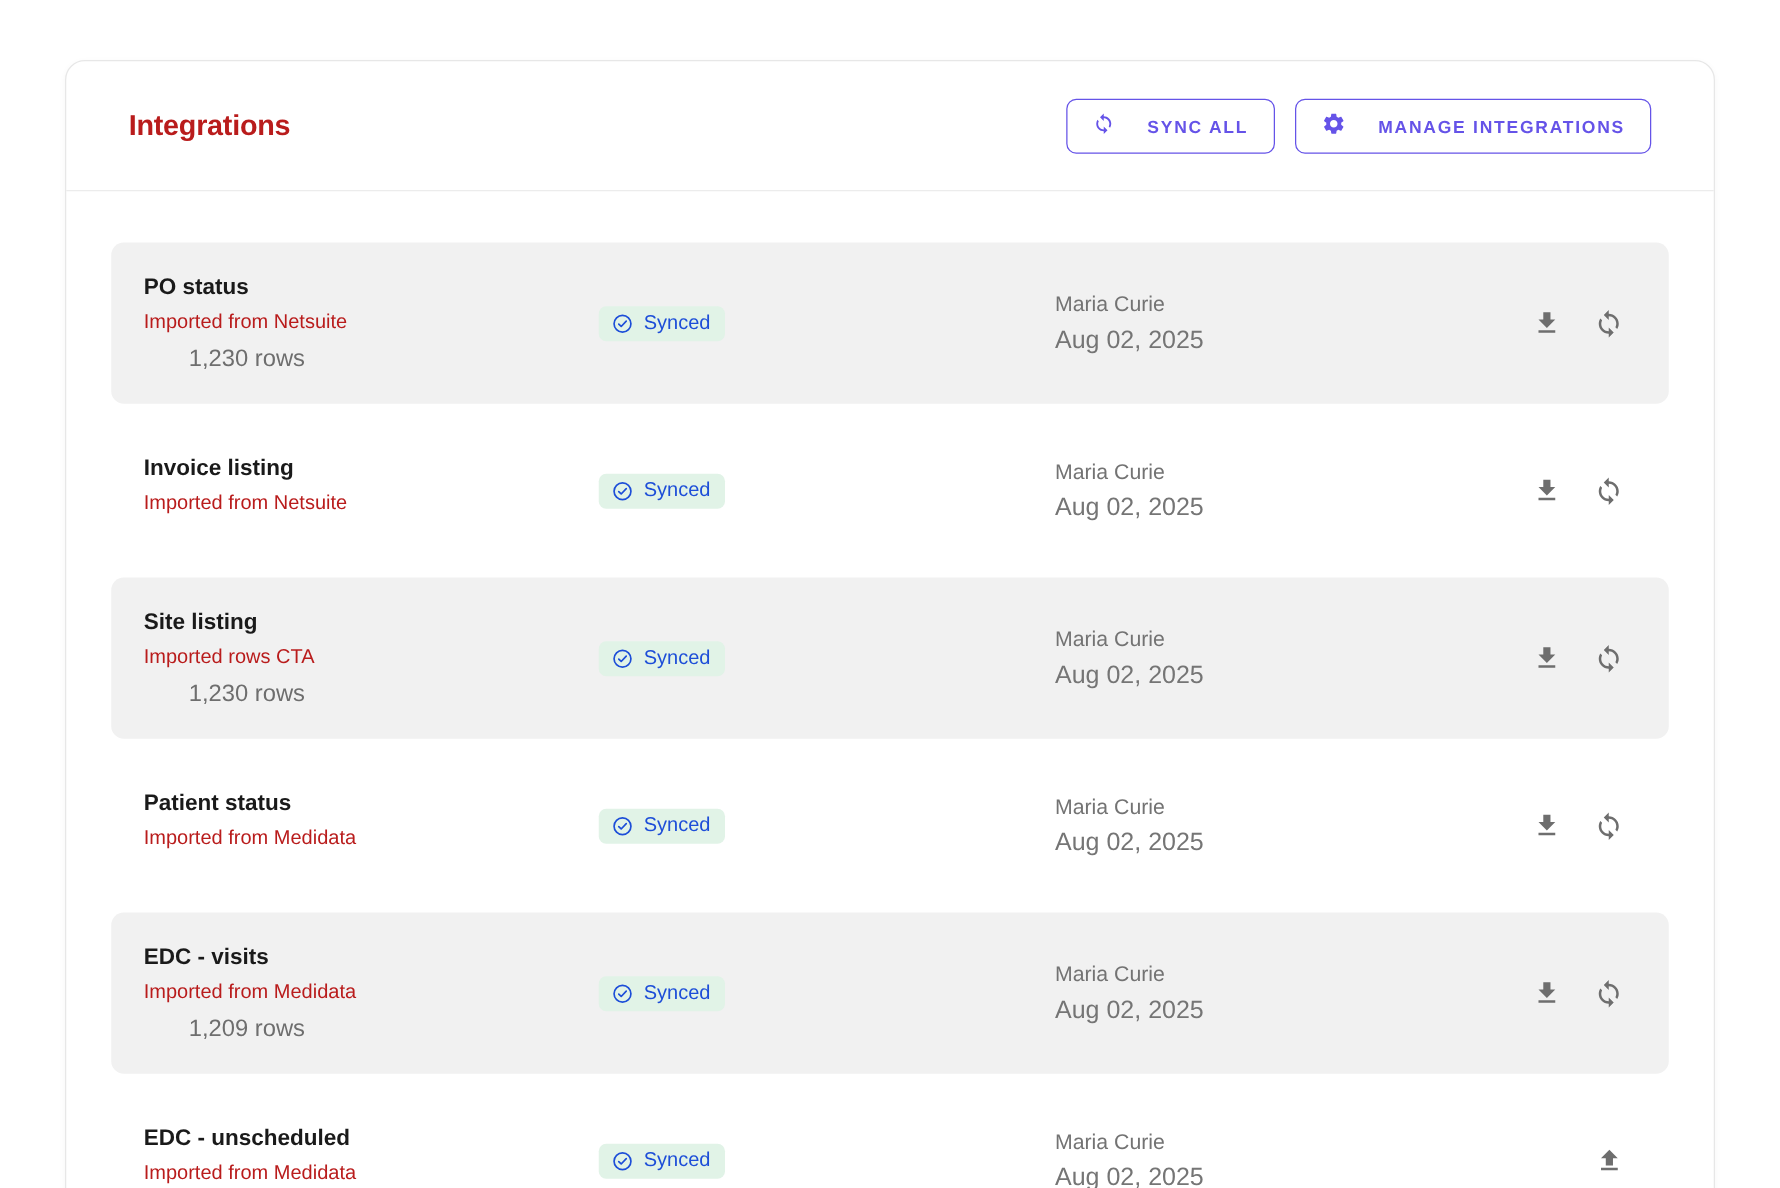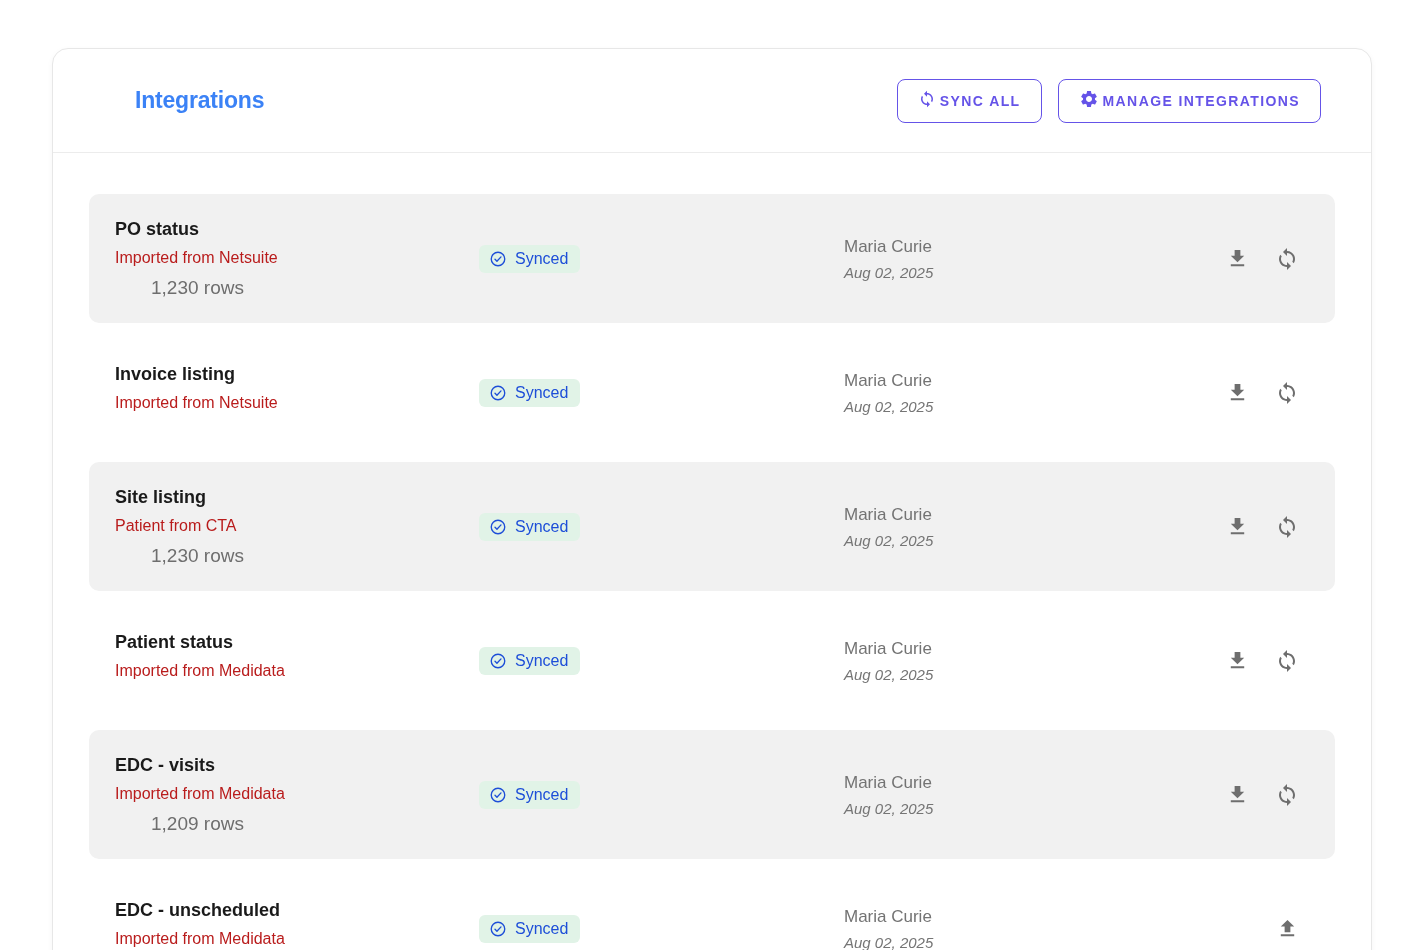--- a/index.html
+++ b/index.html
@@ -22,29 +22,28 @@
     display: flex;
     align-items: center;
     justify-content: space-between;
     height: 104px;
     padding: 0 50px;
     border-bottom: 1px solid #ECECEC;
   }
   .page-title {
     font-size: 23px;
     font-weight: 700;
-    color: #3b82f6;
+    color: #b91c1c;
     letter-spacing: -0.2px;
-    margin-left: 32px;
   }
   .header-buttons { display: flex; gap: 16px; }
   .btn {
     display: inline-flex;
     align-items: center;
-    gap: 4px;
+    gap: 26px;
     height: 44px;
     padding: 0 20px;
     background: #ffffff;
     border: 1px solid #6553E8;
     border-radius: 8px;
     color: #6553E8;
     font-family: "Liberation Sans", sans-serif;
     font-size: 14px;
     font-weight: 700;
     letter-spacing: 1.4px;
@@ -87,21 +86,21 @@
     align-items: center;
     gap: 8px;
     padding: 5px 12px 5px 10px;
     background: #E1F3E7;
     border-radius: 6px;
     color: #1d4ed8;
     font-size: 16px;
   }
   .col-user { flex: 1; }
   .user-name { font-size: 17px; color: #737373; margin-bottom: 7px; }
-  .sync-date { font-size: 15px; color: #757575; font-style: italic; }
+  .sync-date { font-size: 20px; color: #757575; }
   .col-actions { display: flex; align-items: center; gap: 26px; }
   .icon-btn {
     background: none;
     border: none;
     padding: 0;
     color: #6E6E6E;
     cursor: pointer;
     display: inline-flex;
   }
 </style>
@@ -222,21 +221,21 @@
                 <use href="#i-sync"></use>
               </svg>
             </span>
           </button>
       </div>
     </div>
 
     <div class="row shaded">
       <div class="col-title">
         <div class="row-title">Site listing</div>
-        <a class="source-link">Patient from CTA</a>
+        <a class="source-link">Imported rows CTA</a>
         <div class="row-count">1,230 rows</div>
       </div>
       <div class="col-badge">
         <span class="status-badge">
           <span style="display:inline-flex">
               <svg width="18" height="18" viewBox="0 0 24 24">
                 <use href="#i-check-circle"></use>
               </svg>
             </span>
           <span>Synced</span>

